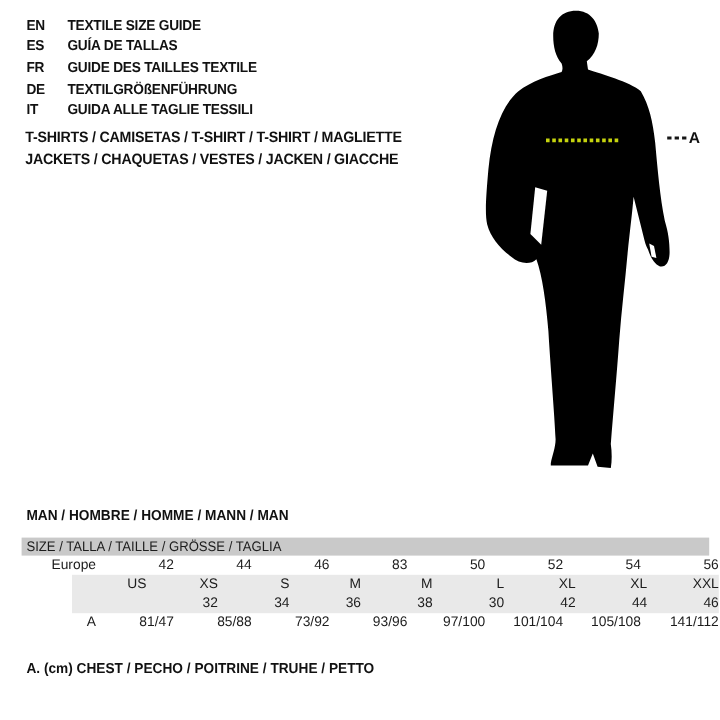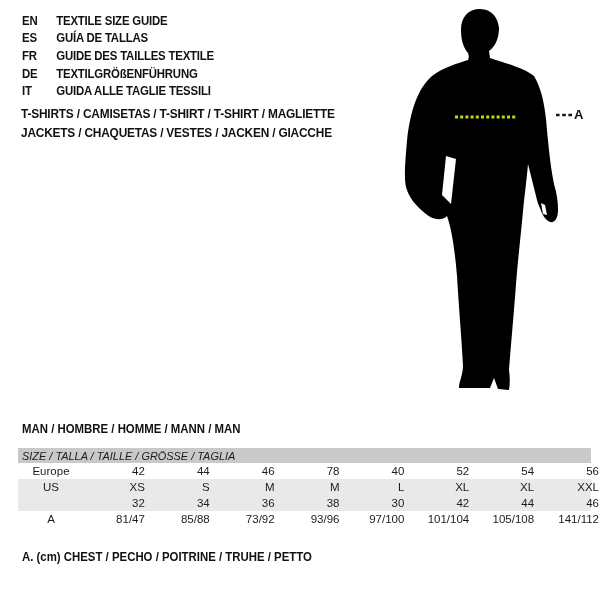--- a/index.html
+++ b/index.html
@@ -32,22 +32,22 @@
     font-size:12px;font-weight:700;white-space:nowrap;}
 
   
   .size-table{position:absolute;left:18px;top:448px;width:581px;
     font-size:11.5px;color:#1c1c1c;}
   .t-header{height:15px;width:573px;box-sizing:border-box;
     display:flex;align-items:center;padding-left:4px;}
   .t-header span{white-space:nowrap;}
   .t-row{display:grid;grid-template-columns:62px repeat(8,1fr);
     height:16px;align-items:center;}
-  .t-band{background-repeat:no-repeat;background-size:573px 100%;}
-  .t-label{padding-left:4px;text-align:center;white-space:nowrap;}
+  .t-band{background-repeat:no-repeat;background-size:573px 100%;margin-left:42px;}
+  .t-label{padding-left:4px;text-align:right;white-space:nowrap;}
   .t-cell{text-align:right;white-space:nowrap;}
 
   
   .footnote{position:absolute;left:22px;top:550px;
     font-size:12px;font-weight:700;white-space:nowrap;}
 </style>
 </head>
 <body>
 
 <div class="lang-list cond">
@@ -118,31 +118,31 @@
     <polygon fill="#ffffff" points="139,197 143,199 145,209 141,208"></polygon>
     <line x1="53" y1="111" x2="115" y2="111" stroke="#c6d40e" stroke-width="3" stroke-dasharray="3 2.2"></line>
     <line x1="154" y1="109" x2="170" y2="109" stroke="#161616" stroke-width="2.4" stroke-dasharray="3.6 2.6"></line>
   </svg>
 </div>
 <div class="measure-a">A</div>
 
 <div class="section-title cond">MAN / HOMBRE / HOMME / MANN / MAN</div>
 
 <div class="size-table">
-  <div class="t-header" id="t-header" style="background: rgb(201, 201, 201); font-style: italic;">
+  <div class="t-header" id="t-header" style="background: rgb(201, 201, 201);">
     <span class="cond">SIZE / TALLA / TAILLE / GRÖSSE / TAGLIA</span>
   </div>
 
   <div class="t-row">
     <div class="t-label">Europe</div>
     <div class="t-cell">42</div>
     <div class="t-cell">44</div>
     <div class="t-cell">46</div>
-    <div class="t-cell">78</div>
-    <div class="t-cell">40</div>
+    <div class="t-cell">83</div>
+    <div class="t-cell">50</div>
     <div class="t-cell">52</div>
     <div class="t-cell">54</div>
     <div class="t-cell">56</div>
   </div>
 
   <div class="t-row t-band" style="background-image: linear-gradient(rgb(233, 233, 233), rgb(233, 233, 233));">
     <div class="t-label">US</div>
     <div class="t-cell">XS</div>
     <div class="t-cell">S</div>
     <div class="t-cell">M</div>

